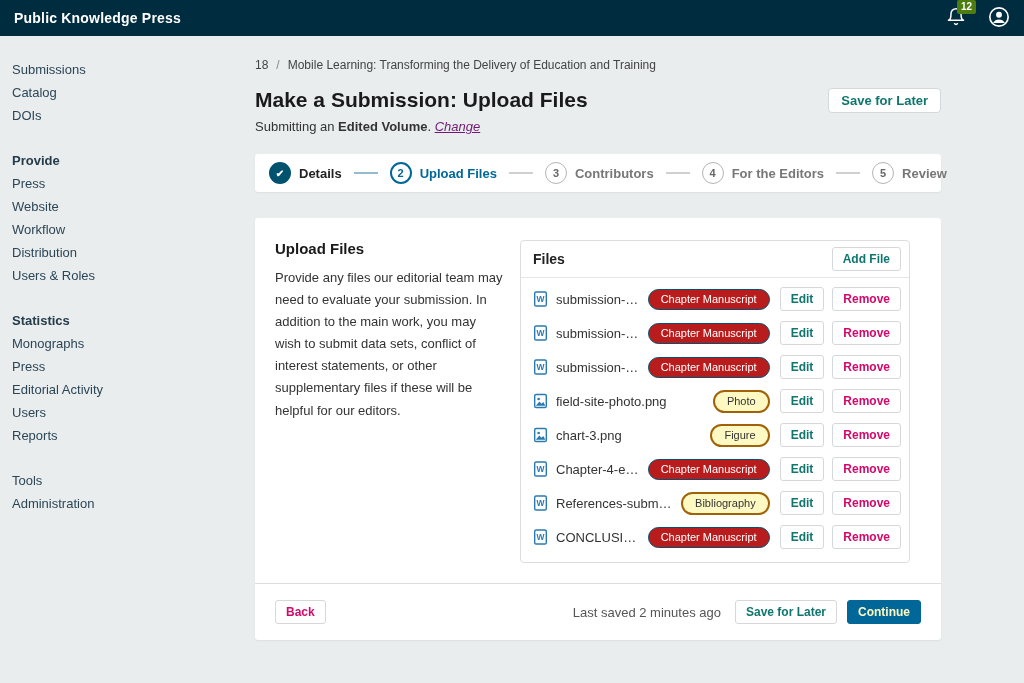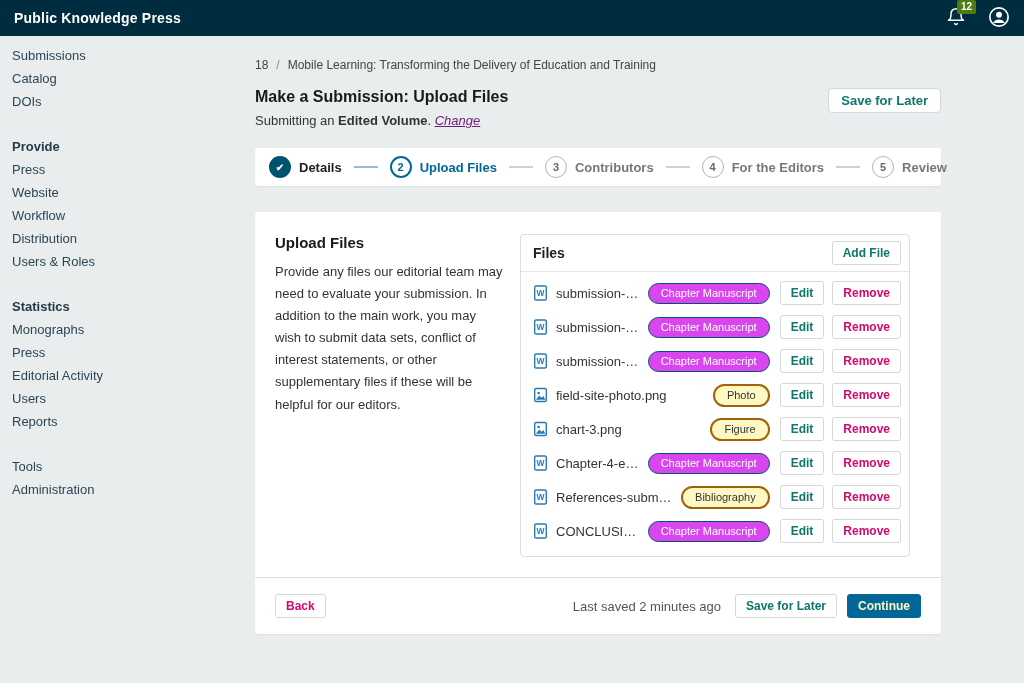--- a/index.html
+++ b/index.html
@@ -19,31 +19,31 @@
   }
   .topbar .brand { font-size:14px; font-weight:bold; letter-spacing:.2px;text-align:right; }
   .topbar .spacer { flex:1; }
   .icon-btn { position:relative; background:none; border:none; cursor:pointer; padding:0; margin-left:22px; display:flex; align-items:center; }
   .notif-badge {
     position:absolute; top:-7px; right:-10px;
     background:#4d7c0f; color:#fff; font-size:10px; font-weight:bold;
     padding:1px 4px; border-radius:2px; line-height:12px;
   }
   
-  .sidebar { position:absolute; top:36px; left:0; width:300px; padding:8px 12px; font-size:13px; }
+  .sidebar { position:absolute; top:36px; left:0; width:300px; padding:22px 12px; font-size:13px; }
   .sb-group { margin-bottom:22px; }
   .sb-header { font-weight:bold; color:#243b4a; padding:4px 0; }
   .sb-item { display:block; color:#2c4656; text-decoration:none; padding:4px 0; cursor:pointer; }
   
   .main { position:absolute; top:36px; left:255px; width:686px; }
   .breadcrumb { margin-top:22px; font-size:12px; color:#444; display:flex; gap:8px; align-items:center; }
   .breadcrumb .sep { color:#888; }
   .page-head { display:flex; align-items:flex-start; margin-top:16px; }
   .page-head .titles { flex:1; }
-  .page-title { font-size:16px; font-weight:bold; color:#1a1a1a; }
+  .page-title { font-size:21px; font-weight:bold; color:#1a1a1a; }
   .page-subtitle { margin-top:7px; font-size:13px; color:#333; }
   .page-subtitle a { color:#701a75; text-decoration:underline; cursor:pointer;font-style:italic; }
   .btn {
     display:inline-flex; align-items:center; justify-content:center;
     background:#fff; border:1px solid #d5d8da; border-radius:4px;
     font-size:13px; font-weight:bold; color:#0f766e;
     padding:5px 12px; cursor:pointer; font-family:inherit; line-height:1;
     white-space:nowrap;
   }
   .btn.small { font-size:12px; padding:5px 10px; border-radius:3px; }
@@ -86,21 +86,21 @@
   }
   .files-head .files-title { font-size:14px; font-weight:bold; color:#222; }
   .file-list { padding:4px 8px 8px 8px; }
   .file-row { display:flex; align-items:center; height:34px; gap:8px; }
   .file-row .fname { font-size:13px; color:#333; flex:1; white-space:nowrap; overflow:hidden; text-overflow:ellipsis; }
   .file-icon { display:flex; align-items:center; flex:0 0 auto; margin-left:4px; }
   .genre {
     font-size:11px; border-radius:999px; padding:4px 12px; white-space:nowrap;
     margin-right:2px; line-height:1;
   }
-  .genre.filled { background:#d946ef; color:#fff; border:1px solid #00526e; }
+  .genre.filled { background:#b91c1c; color:#fff; border:1px solid #00526e; }
   .genre.outlined { background:#fef9c3; color:#333; border:2px solid #a16207; }
   
   .card-footer {
     border-top:1px solid #ddd; padding:16px 20px;
     display:flex; align-items:center;
   }
   .card-footer .grow { flex:1; }
   .last-saved { font-size:13px; color:#555; margin-right:14px; }
   .footer-right { display:flex; align-items:center; gap:10px; }
 </style>

